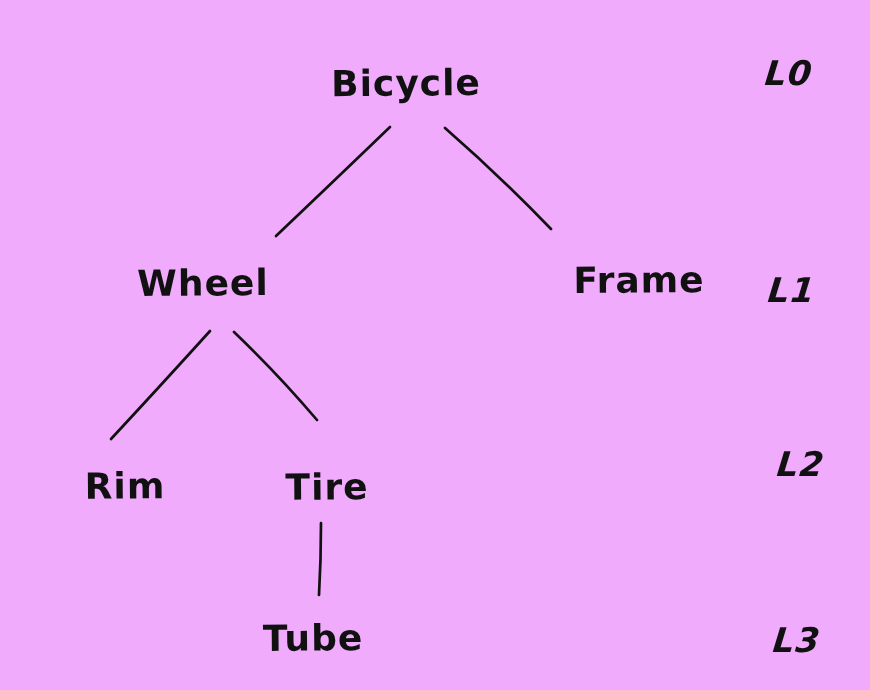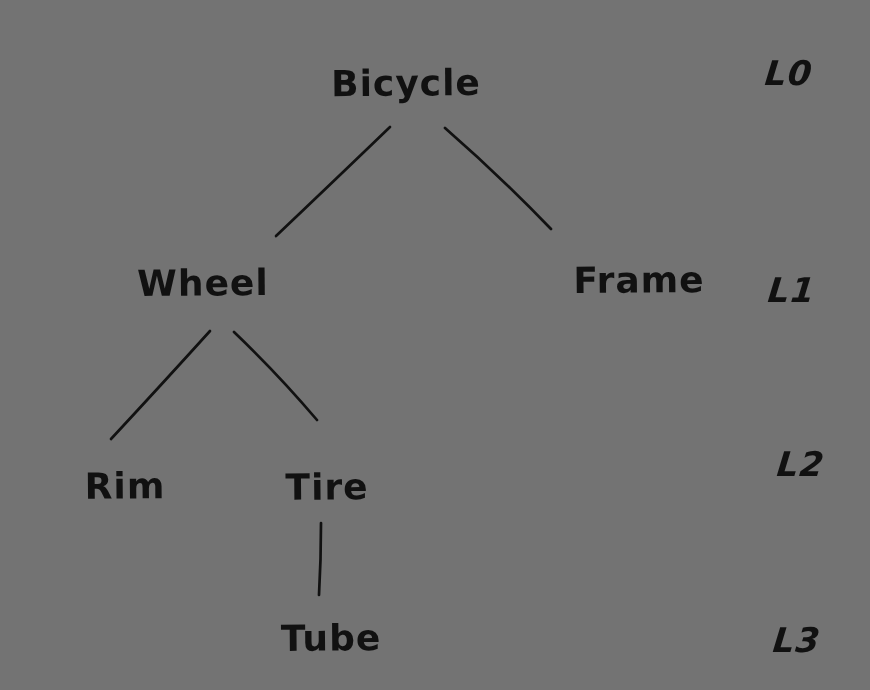--- a/index.html
+++ b/index.html
@@ -4,21 +4,21 @@
 <style>
   html, body {
     margin: 0;
     padding: 0;
     background: #ffffff;
   }
   .canvas {
     position: relative;
     width: 870px;
     height: 690px;
-    background: #737373;
+    background: #f0abfc;
     overflow: hidden;
     font-family: "DejaVu Sans", sans-serif;
     color: #111111;
     text-align: center;
   }
   .edges {
     position: absolute;
     left: 0;
     top: 0;
     width: 870px;
@@ -60,21 +60,21 @@
   <div class="node" style="left:406px; top:83px;">Bicycle</div>
 
   <div class="node" style="left:203px; top:283px;">Wheel</div>
 
   <div class="node" style="left:639px; top:280px;">Frame</div>
 
   <div class="node" style="left:327px; top:487px;">Tire</div>
 
   <div class="node" style="left:125px; top:486px;">Rim</div>
 
-  <div class="node" style="left:331px; top:638px;">Tube</div>
+  <div class="node" style="left:313px; top:638px;">Tube</div>
 
   <div class="level-label" style="left:789px; top:73px;">L0</div>
 
   <div class="level-label" style="left:792px; top:290px;">L1</div>
 
   <div class="level-label" style="left:801px; top:464px;">L2</div>
 
   <div class="level-label" style="left:797px; top:640px;">L3</div>
 
 </div>

